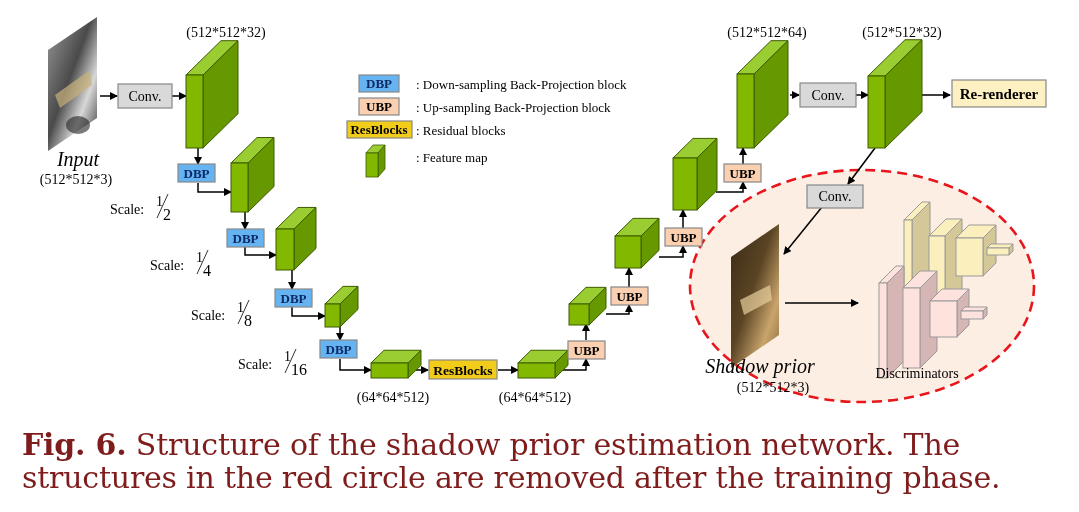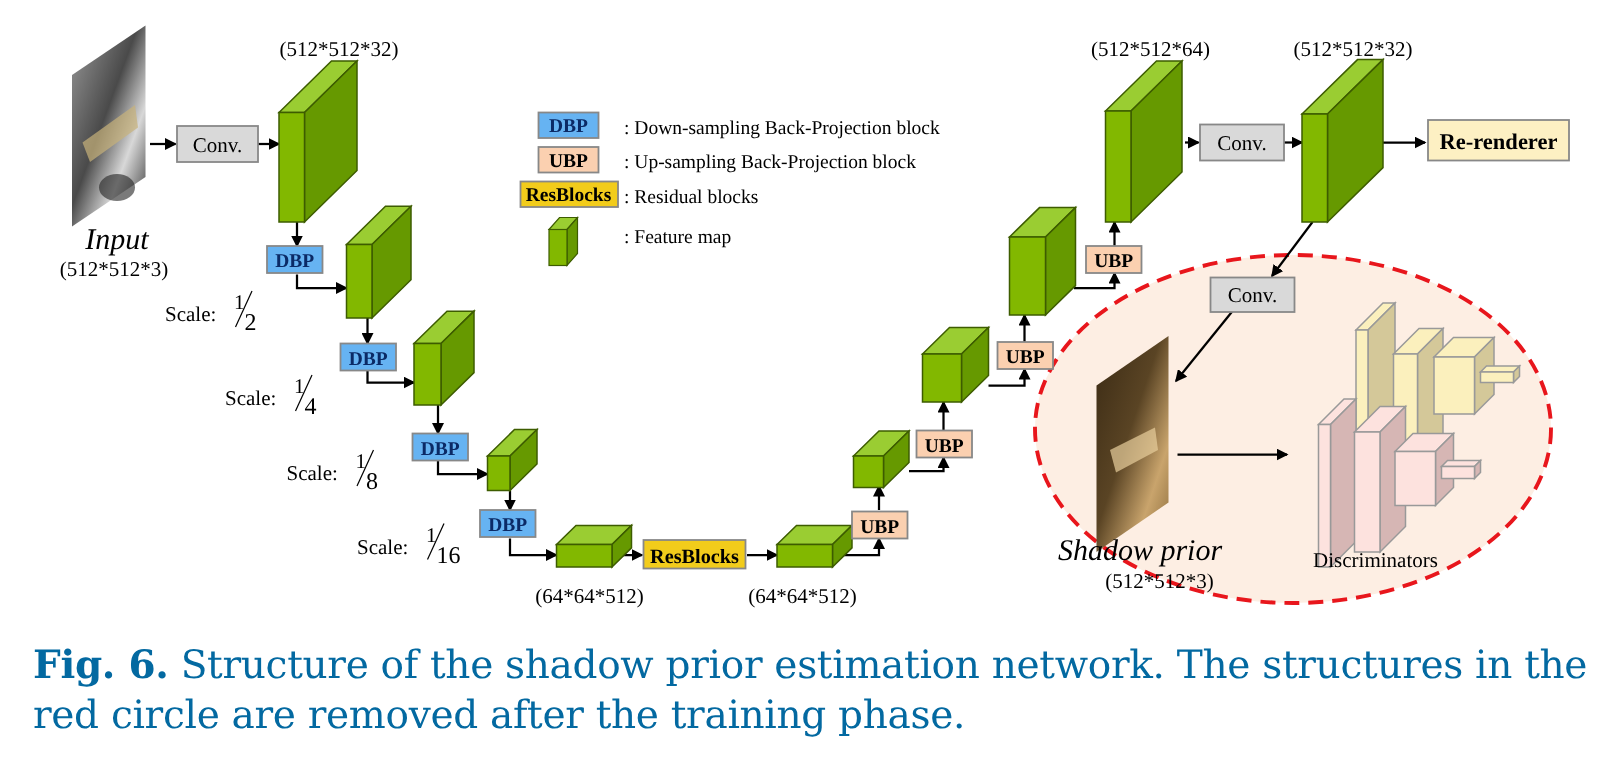--- a/index.html
+++ b/index.html
@@ -1,18 +1,18 @@
 <!DOCTYPE html>
 <html><head>
 <meta charset="utf-8">
 <style>
   html,body{margin:0;padding:0;background:#fff;}
   body{width:1079px;height:512px;position:relative;overflow:hidden;font-family:"Liberation Serif","DejaVu Serif",serif;}
   #fig{position:absolute;left:0;top:0;}
-  .caption{position:absolute;left:22px;top:428px;width:1040px;font-family:"DejaVu Serif",serif;font-size:26px;line-height:33px;color:#0369a1;letter-spacing:-0.2px;}
+  .caption{position:absolute;left:22px;top:428px;width:1040px;font-family:"DejaVu Serif",serif;font-size:30px;line-height:33px;color:#7f1d1d;letter-spacing:-0.2px;}
   .caption b{font-weight:bold;}
   svg text{font-family:"Liberation Serif",serif;}
 </style>
 </head>
 <body>
 
 <svg id="fig" width="1079" height="425" viewBox="0 0 1079 425">
   <defs>
     <marker id="arr" markerWidth="8" markerHeight="8" refX="7" refY="4" orient="auto" markerUnits="userSpaceOnUse">
       <path d="M0,0 L8,4 L0,8 z" fill="#000"></path>

